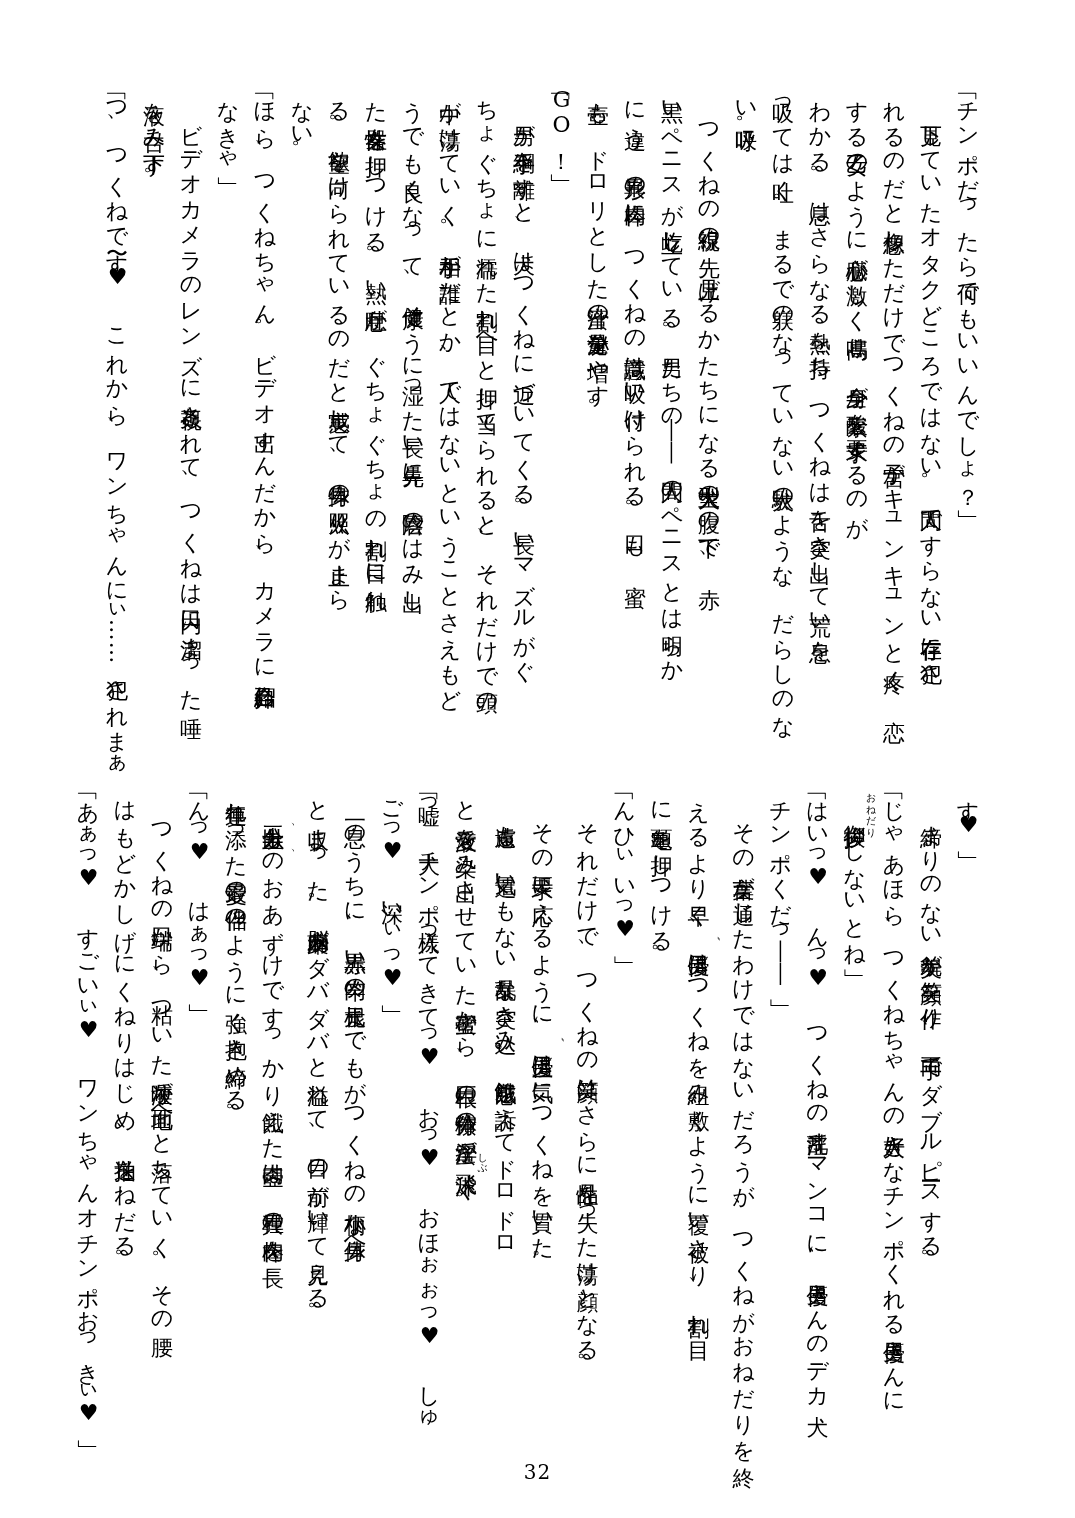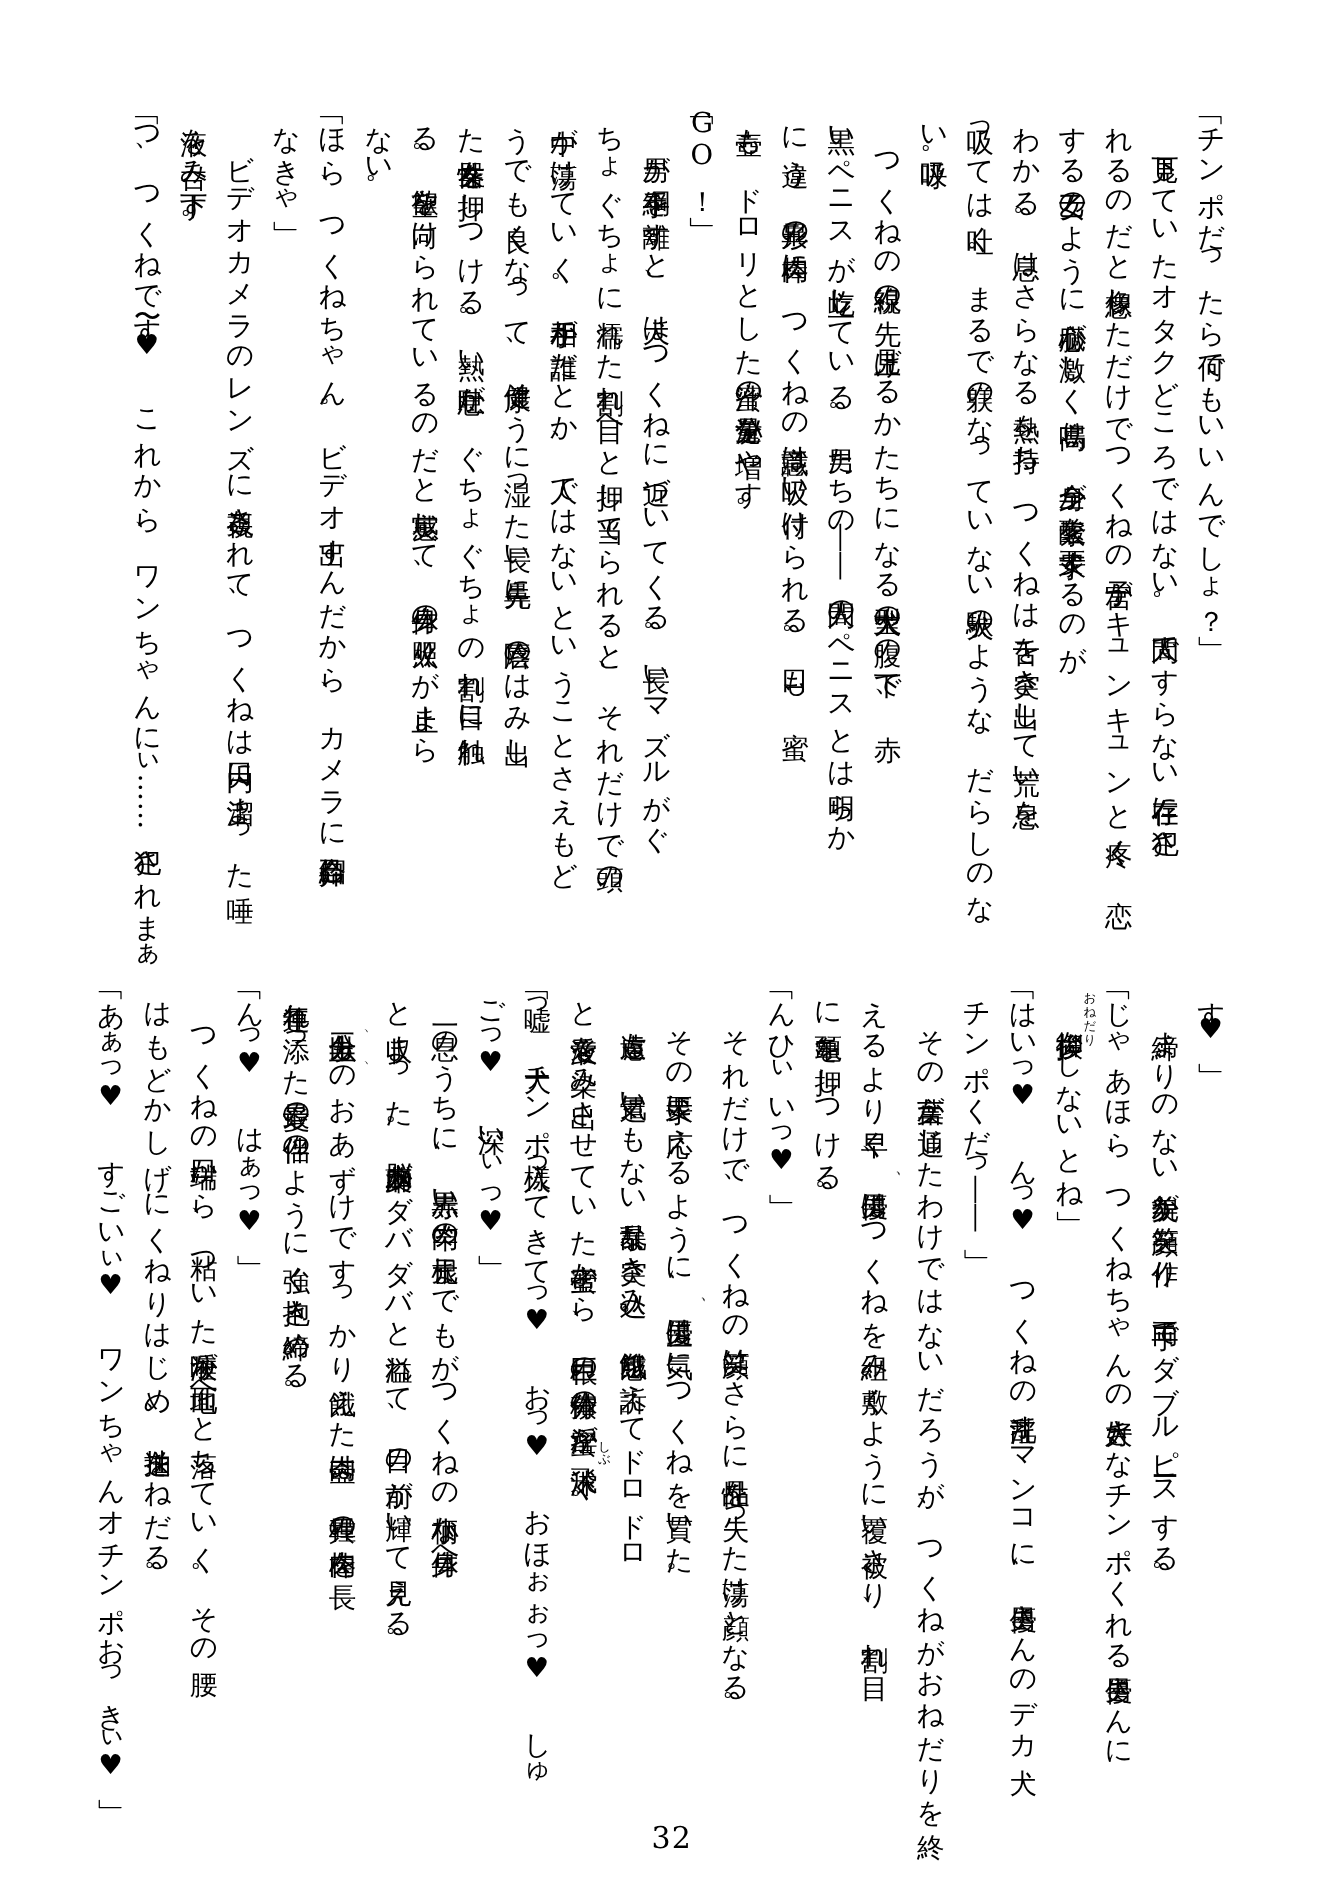--- a/index.html
+++ b/index.html
@@ -42,21 +42,21 @@
     font-size: 10px;
     letter-spacing: 0;
     font-family: "DejaVu Serif", "Liberation Serif", serif;
   }
   .page-number {
     position: absolute;
     left: 0;
     right: 0;
     bottom: 34px;
     text-align: center;
-    font-size: 24px;
+    font-size: 20px;
     letter-spacing: 1px;
   }
 </style>
 </head>
 <body>
 
 <div class="page">
   <section class="vblock block-top">
       <p><span>「チンポだったら何でもいいんでしょ？」</span></p>
       <p><span>　見下していたオタクどころではない。人間ですらない存在に犯さ</span></p>

